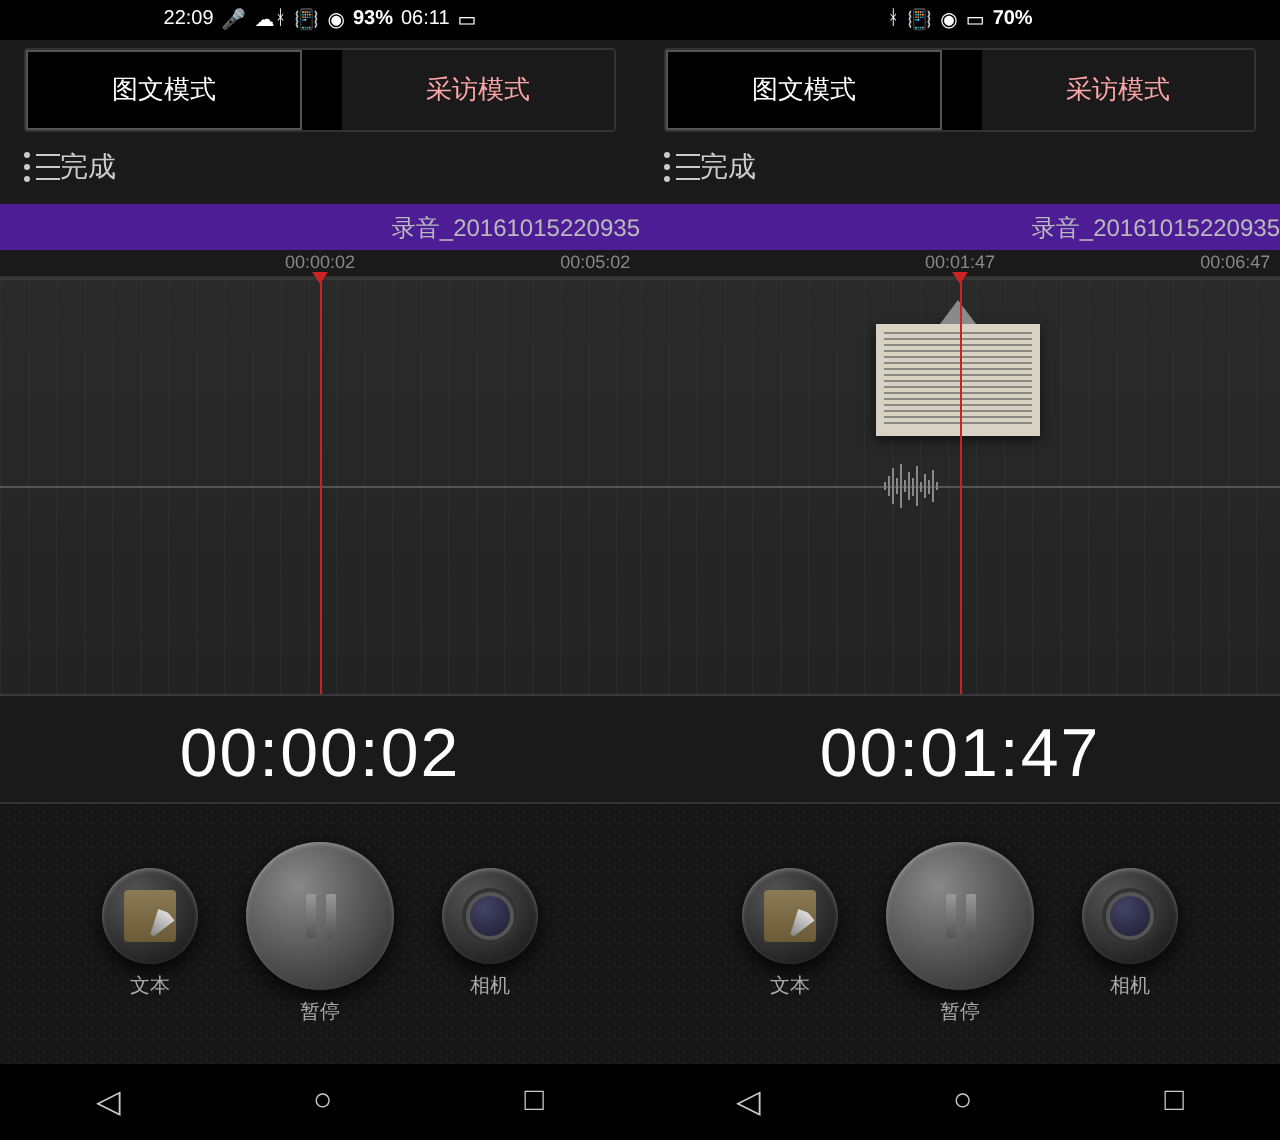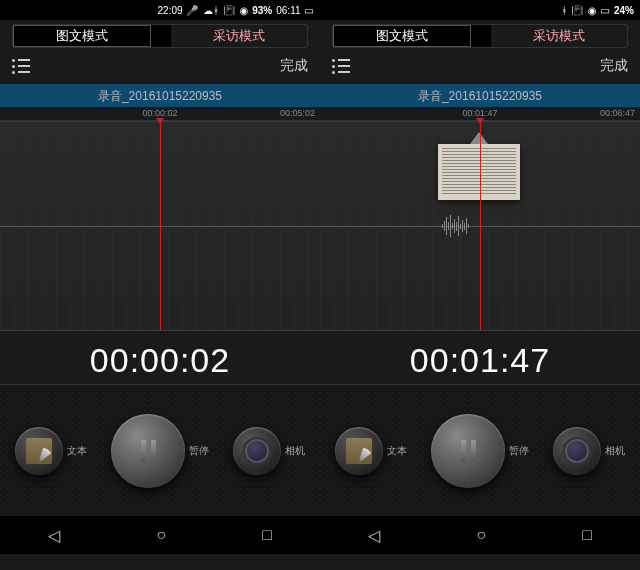--- a/index.html
+++ b/index.html
@@ -1,41 +1,41 @@
 <!DOCTYPE html>
 <html><head>
 <meta charset="utf-8">
 <style>
   * { margin:0; padding:0; box-sizing:border-box; font-family: -apple-system, "Helvetica Neue", sans-serif; }
   body { background:#000; width:640px; height:570px; display:flex; overflow:hidden; }
   .pane { width:320px; height:570px; position:relative; background:#1a1a1a; display:flex; flex-direction:column; }
-  .statusbar { height:20px; background:#000; color:#fff; font-size:10px; display:flex; align-items:center; justify-content:flex-end; padding:0 6px; }
+  .statusbar { height:20px; background:#000; color:#fff; font-size:10px; display:flex; align-items:center; justify-content:center; padding:0 6px; }
   .statusbar .left, .statusbar .right { display:flex; align-items:center; gap:4px; }
   .statusbar .right .batt { font-size:10px;font-weight:bold; }
-  .tabs { height:24px; background:#000; display:flex; border:1px solid #333; margin:4px 12px 0; border-radius:2px;gap:20px; }
+  .tabs { height:42px; background:#000; display:flex; border:1px solid #333; margin:4px 12px 0; border-radius:2px;gap:20px; }
   .tab { flex:1; display:flex; align-items:center; justify-content:center; font-size:13px; color:#fca5a5; cursor:pointer; background:#1a1a1a;}
   .tab.active { background:#000; color:#fff; border:1px solid #555; }
-  .toolbar { height:36px; display:flex; align-items:center; justify-content:space-between; padding:0 12px; color:#ccc; font-size:14px; background:#1a1a1a;}
-  .title { text-align:center; color:#bbb; font-size:12px; padding:4px 0 2px; background:#0c4a6e;}
+  .toolbar { height:36px; display:flex; align-items:center; justify-content:flex-start; padding:0 12px; color:#ccc; font-size:14px; background:#1a1a1a;}
+  .title { text-align:right; color:#bbb; font-size:12px; padding:4px 0 2px; background:#4c1d95;}
   .ruler { height:14px; background:#1a1a1a; position:relative; border-bottom:1px solid #333; color:#888; font-size:9px; }
   .ruler .lbl { position:absolute; top:1px; transform:translateX(-50%); }
   .waveform { height:210px; background:linear-gradient(#2a2a2a,#232323); position:relative; border-top:1px solid #3a3a3a; border-bottom:1px solid #3a3a3a;}
   .waveform .mid { position:absolute; top:50%; left:0; right:0; height:1px; background:#555; }
   .waveform .grid { position:absolute; inset:0; background-image:linear-gradient(to right,#333 1px,transparent 1px); background-size:14px 100%; opacity:.35;}
   .playhead { position:absolute; top:0; bottom:0; width:1px; background:#c22; }
   .playhead::before{content:"";position:absolute;top:-4px;left:-4px;width:0;height:0;border-left:4.5px solid transparent;border-right:4.5px solid transparent;border-top:6px solid #c22;}
   .thumb { position:absolute; width:82px; height:56px; background:#d8d2c4; top:22px; box-shadow:0 2px 6px rgba(0,0,0,.6); }
   .thumb::before{content:"";position:absolute;top:-12px;left:50%;transform:translateX(-50%);width:0;height:0;border-left:9px solid transparent;border-right:9px solid transparent;border-bottom:12px solid #8a8a8a;}
   .thumb .lines{position:absolute;inset:4px;background-image:repeating-linear-gradient(#555 0,#555 1px,transparent 1px,transparent 3px);opacity:.6;}
   .wavebits{position:absolute;top:50%;left:38%;transform:translateY(-50%);display:flex;gap:1px;align-items:center;}
   .wavebits span{width:1px;background:#888;display:block;}
   .bigtime { text-align:center; color:#fff; font-size:34px; font-weight:200; padding:10px 0 4px; background:#1a1a1a; letter-spacing:1px;}
   .controls { height:132px; background:radial-gradient(ellipse at top,#242424,#080808); position:relative; display:flex; align-items:center; justify-content:center; gap:24px; border-top:1px solid #333;}
   .controls.leather{background:#161616;background-image:radial-gradient(circle at 20% 30%,rgba(60,60,60,.15) 1px,transparent 1px),radial-gradient(circle at 70% 60%,rgba(60,60,60,.15) 1px,transparent 1px);background-size:6px 6px;}
-  .cbtn { display:flex; flex-direction:row; align-items:center; gap:4px; }
+  .cbtn { display:flex; flex-direction:column; align-items:center; gap:4px; }
   .cbtn .circ { border-radius:50%; background:radial-gradient(circle at 35% 30%,#555,#111); box-shadow:0 4px 10px rgba(0,0,0,.8), inset 0 1px 2px rgba(255,255,255,.3); display:flex; align-items:center; justify-content:center; cursor:pointer;}
   .cbtn.small .circ { width:48px; height:48px; }
   .cbtn.big .circ { width:74px; height:74px; background:radial-gradient(circle at 35% 30%,#888,#222);}
   .cbtn .lbl { color:#aaa; font-size:10px; }
   .texticon{width:26px;height:26px;background:linear-gradient(#8a7a55,#6a5a35);border-radius:2px;position:relative;}
   .texticon::after{content:"";position:absolute;right:3px;bottom:2px;width:10px;height:14px;background:linear-gradient(#ddd,#888);clip-path:polygon(50% 0,100% 10%,60% 100%,40% 100%,0 10%);transform:rotate(35deg);}
   .camicon{width:28px;height:28px;border-radius:50%;background:radial-gradient(circle at 40% 35%,#446,#112);box-shadow:inset 0 0 0 2px #333,inset 0 0 0 4px #555;}
   .pauseicon{display:flex;gap:5px;}
   .pauseicon span{width:5px;height:22px;background:linear-gradient(#999,#555);border-radius:1px;}
   .navbar{height:38px;background:#000;display:flex;align-items:center;justify-content:space-around;}
@@ -128,21 +128,21 @@
 </div>
 
 <div class="pane">
   <div class="statusbar">
     <div class="left"></div>
     <div class="right">
       <span class="sicon">ᚼ</span>
       <span class="sicon">📳</span>
       <span class="sicon">◉</span>
       <span class="sicon">▭</span>
-      <span class="batt">24%</span>
+      <span class="batt">70%</span>
     </div>
   </div>
   <div class="tabs">
     <div class="tab active">图文模式</div>
     <div class="tab">采访模式</div>
   </div>
   <div class="toolbar">
     <div class="listicon">
       <span>
           <i class="dot"></i>

